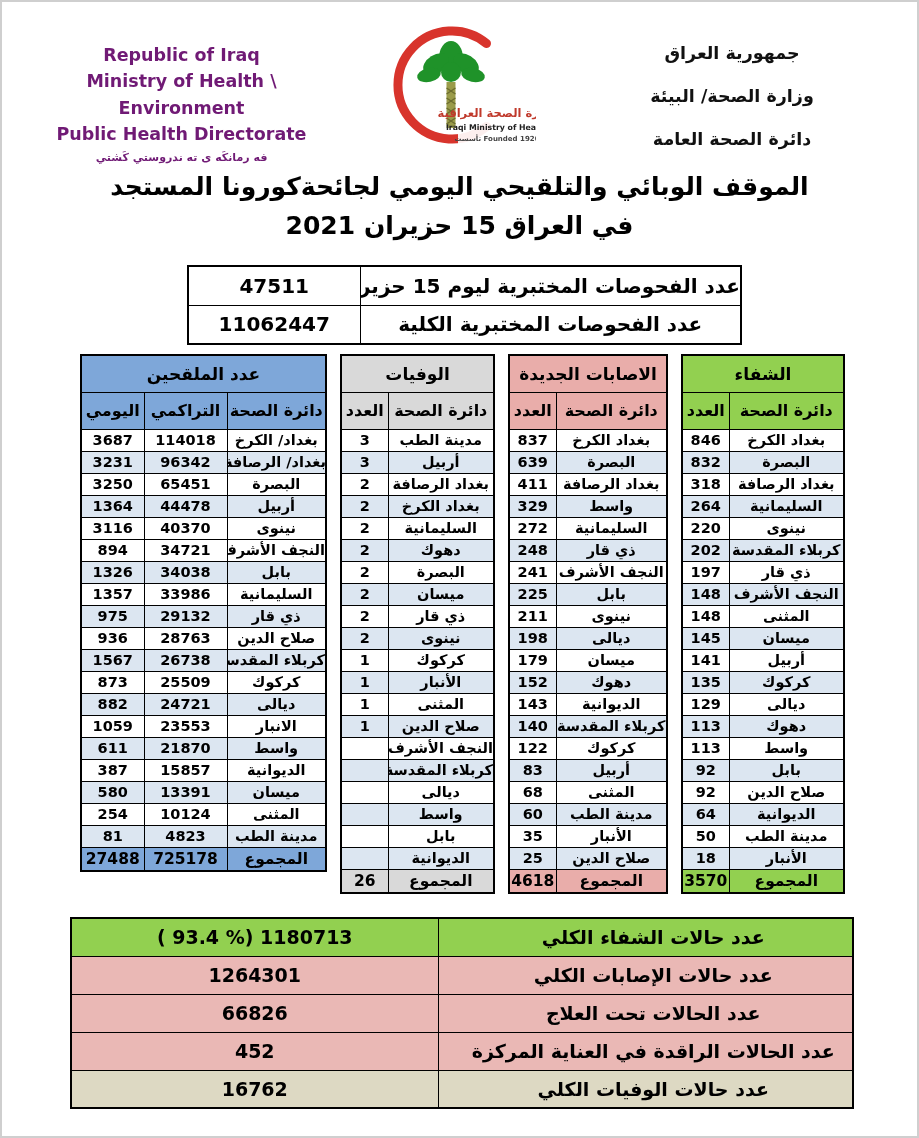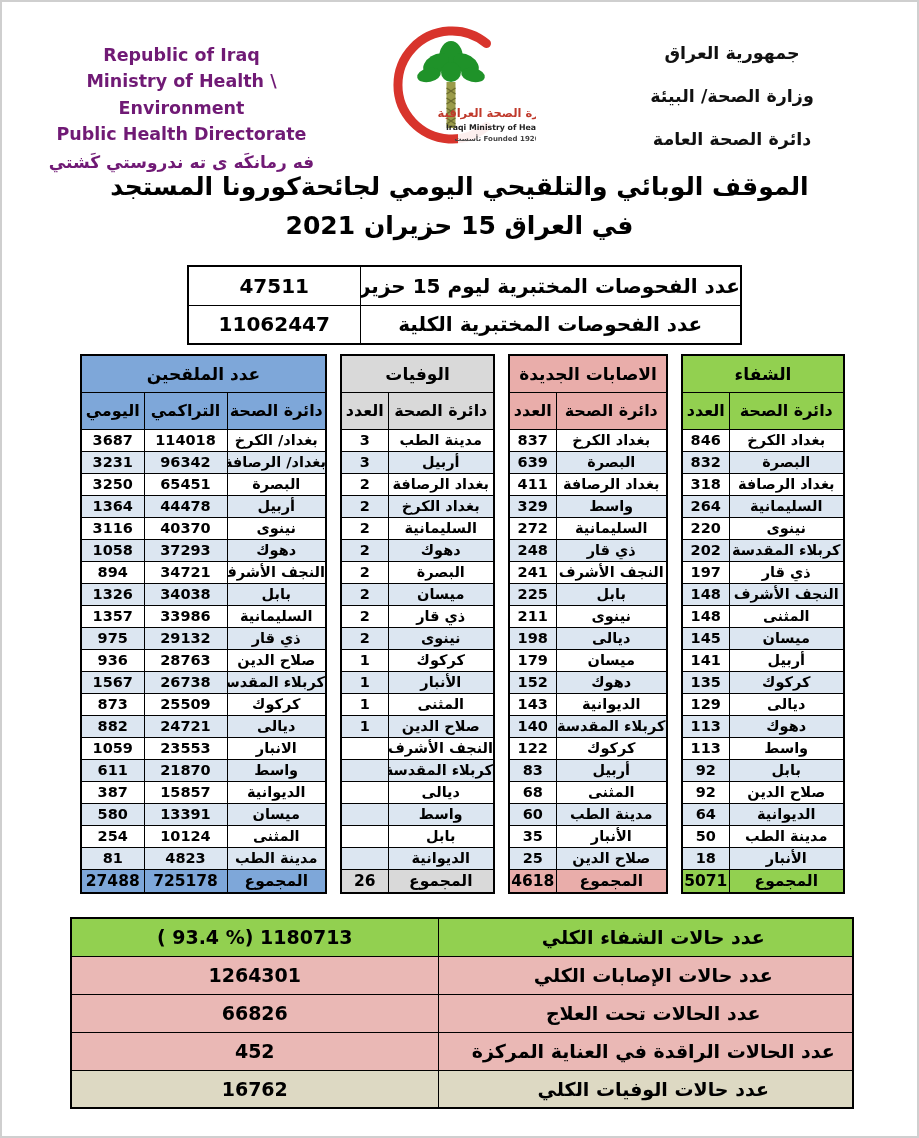--- a/index.html
+++ b/index.html
@@ -3,21 +3,21 @@
 <meta charset="utf-8">
 <style>
   * { margin:0; padding:0; box-sizing:border-box; }
   body { background:#e8e8e8; font-family:"DejaVu Sans", sans-serif; }
   .page { position:relative; width:919px; height:1138px; background:#ffffff;
           border:2px solid #cfcfcf; margin:0 auto; overflow:hidden; }
 
   
   .hdr-en { position:absolute; left:22px; top:40px; width:315px; text-align:center;
             font-weight:bold; font-size:17.5px; line-height:1.5; color:#701a75; }
-  .hdr-ku { font-size:17px; margin-top:3px; direction:rtl; }
+  .hdr-ku { font-size:11px; margin-top:3px; direction:rtl; }
   .hdr-ar { position:absolute; right:50px; top:30px; width:270px; text-align:center;
             font-weight:bold; font-size:17.5px; line-height:2.45; color:#111; direction:rtl; }
   .logo-box { position:absolute; left:376px; top:14px; width:158px; height:144px; }
 
   
   .main-title { position:absolute; top:166px; left:0; right:0; text-align:center;
                 direction:rtl; font-weight:bold; font-size:25px; line-height:1.55; color:#000; }
 
   
   table { border-collapse:collapse; table-layout:fixed; }
@@ -151,25 +151,20 @@
           <tr class="alt">
             <td class="cell">1364</td>
             <td class="cell">44478</td>
             <td class="cell name">أربيل</td>
           </tr>
           <tr>
             <td class="cell">3116</td>
             <td class="cell">40370</td>
             <td class="cell name">نينوى</td>
           </tr>
-          <tr class="alt">
-            <td class="cell">1058</td>
-            <td class="cell">37293</td>
-            <td class="cell name">دهوك</td>
-          </tr>
           <tr>
             <td class="cell">894</td>
             <td class="cell">34721</td>
             <td class="cell name">النجف الأشرف</td>
           </tr>
           <tr class="alt">
             <td class="cell">1326</td>
             <td class="cell">34038</td>
             <td class="cell name">بابل</td>
           </tr>
@@ -525,21 +520,21 @@
           </tr>
           <tr>
             <td class="cell">50</td>
             <td class="cell name">مدينة الطب</td>
           </tr>
           <tr class="alt">
             <td class="cell">18</td>
             <td class="cell name">الأنبار</td>
           </tr>
           <tr class="total">
-            <td style="background: rgb(146, 208, 80);">5071</td>
+            <td style="background: rgb(146, 208, 80);">3570</td>
             <td class="name" style="background: rgb(146, 208, 80);">المجموع</td>
           </tr>
         </tbody>
       </table>
     </div>
 
   <div class="summary">
     <table>
         <tbody>
           <tr>

